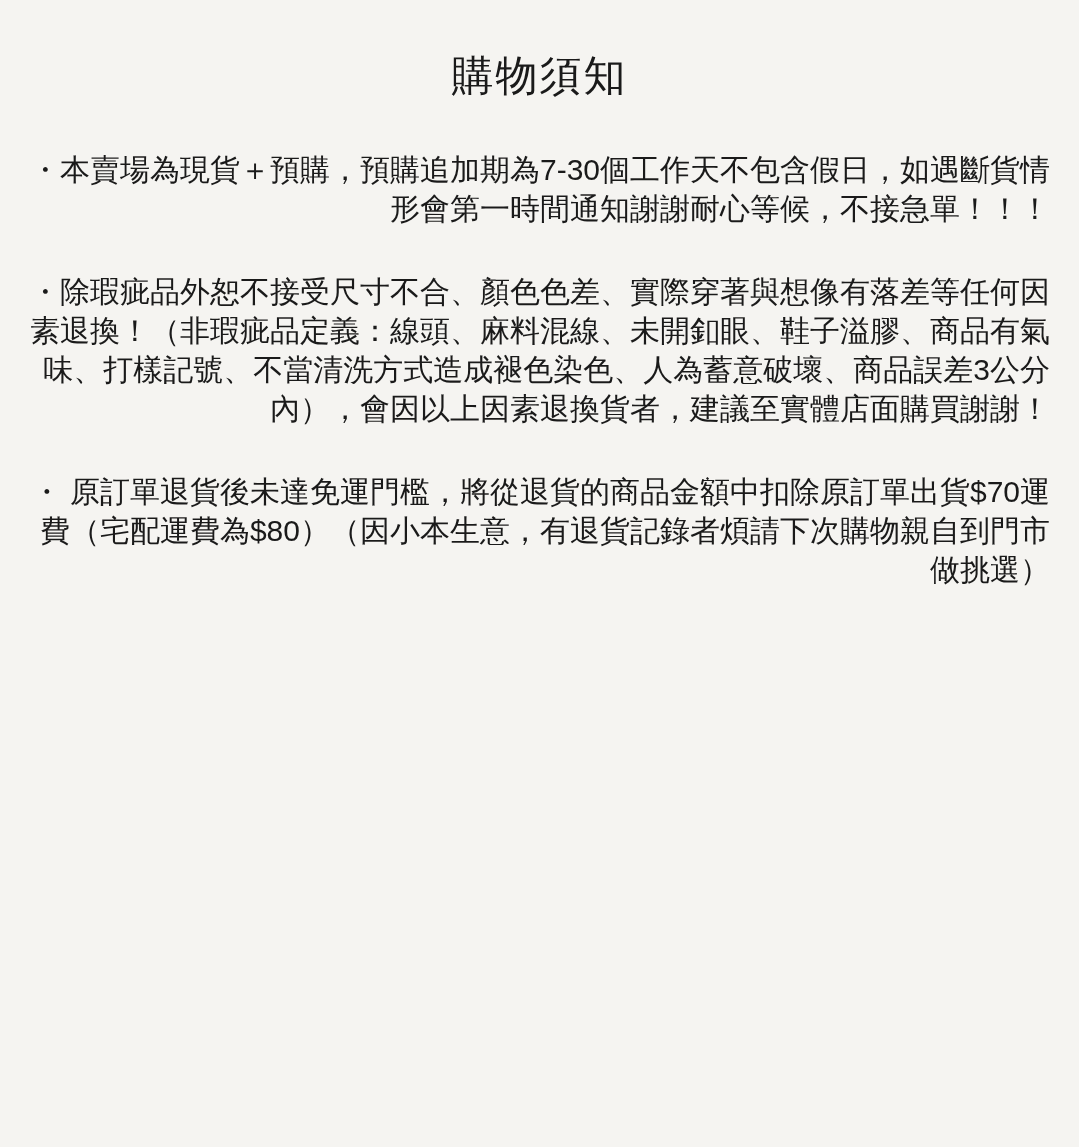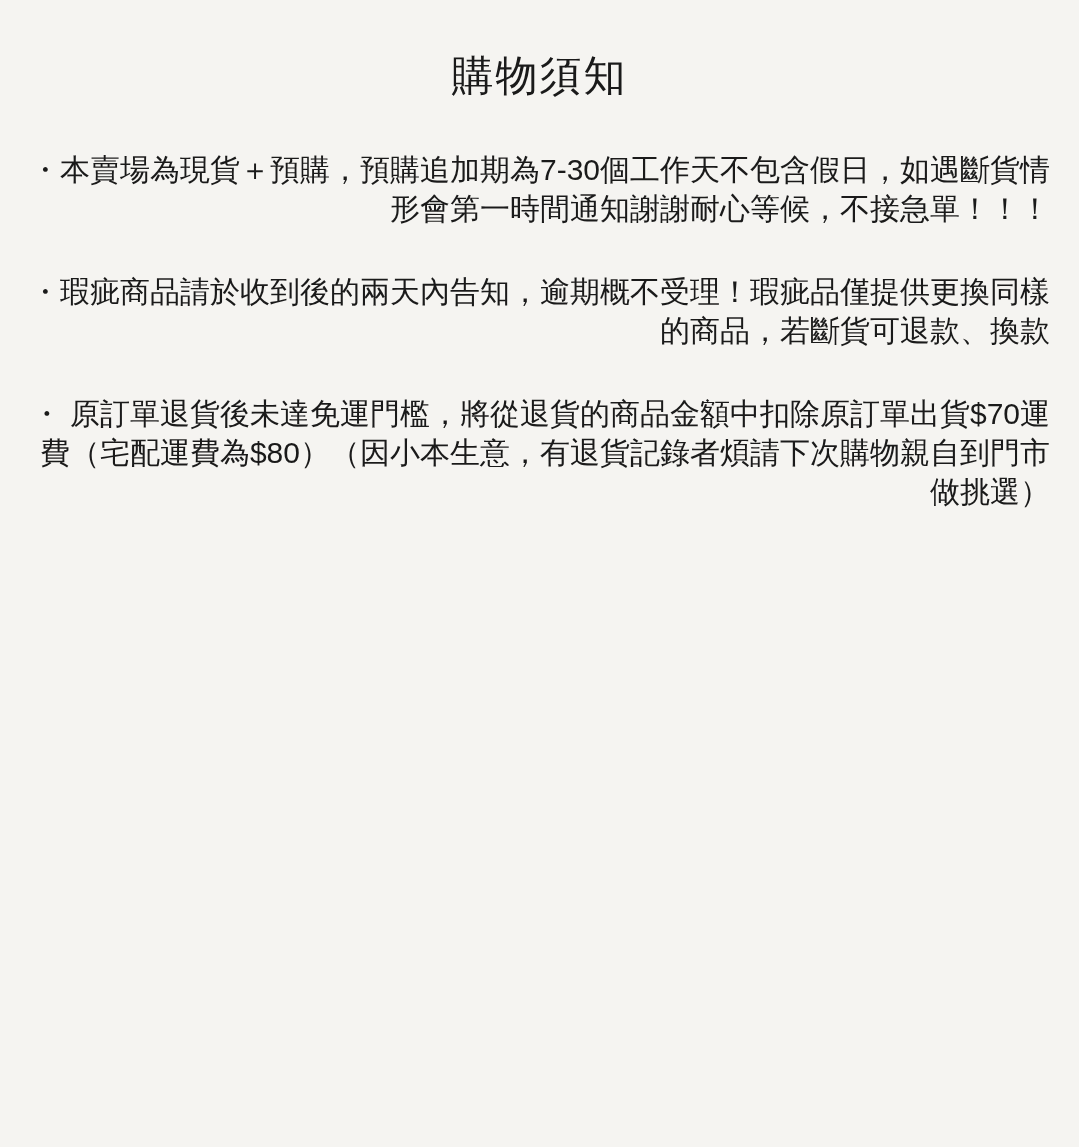--- a/index.html
+++ b/index.html
@@ -44,21 +44,21 @@
 </style>
 </head>
 <body>
 
 <main class="page">
   <h1 class="title">購物須知</h1>
 
   <section>
     <p class="para">・本賣場為現貨＋預購，預購追加期為7-30個工作天不包含假日，如遇斷貨情形會第一時間通知謝謝耐心等候，不接急單！！！</p>
 
+    <p class="para">・除瑕疵品外恕不接受尺寸不合、顏色色差、實際穿著與想像有落差等任何因素退換！（非瑕疵品定義：線頭、麻料混線、未開釦眼、鞋子溢膠、商品有氣味、打樣記號、不當清洗方式造成褪色染色、人為蓄意破壞、商品誤差3公分內），會因以上因素退換貨者，建議至實體店面購買謝謝！</p>
 
 
-    <p class="para">・瑕疵商品請於收到後的兩天內告知，逾期概不受理！瑕疵品僅提供更換同樣的商品，若斷貨可退款、換款</p>
 
 
     <p class="para">・ 原訂單退貨後未達免運門檻，將從退貨的商品金額中扣除原訂單出貨$70運費（宅配運費為$80）（因小本生意，有退貨記錄者煩請下次購物親自到門市做挑選）</p>
 
   </section>
 </main>
 
 </body></html>

